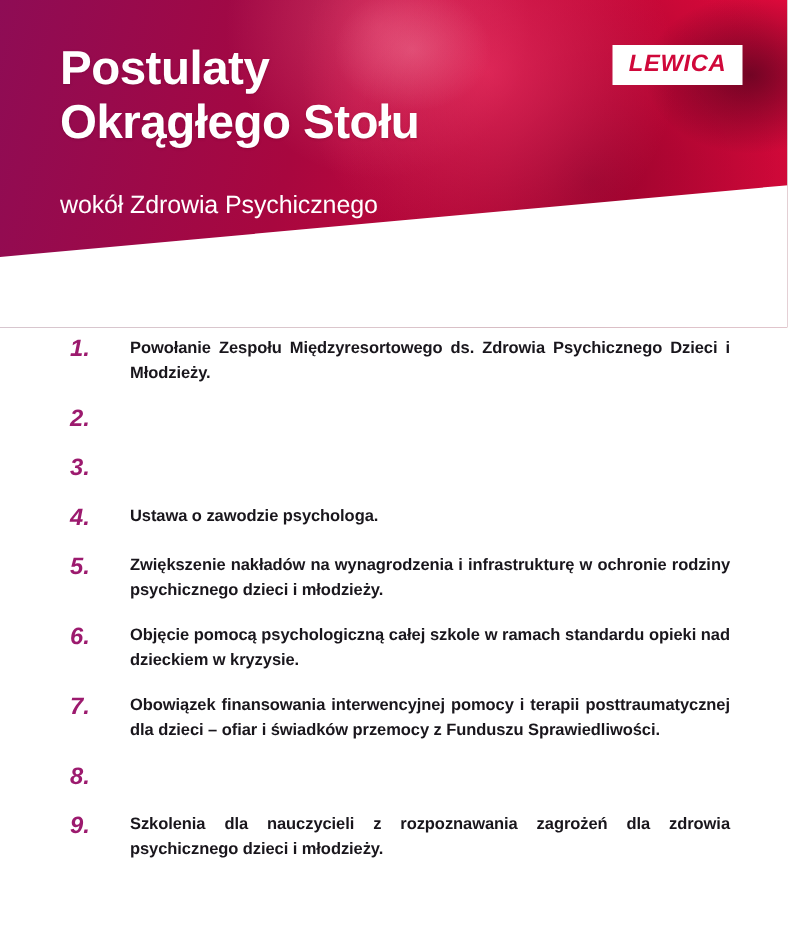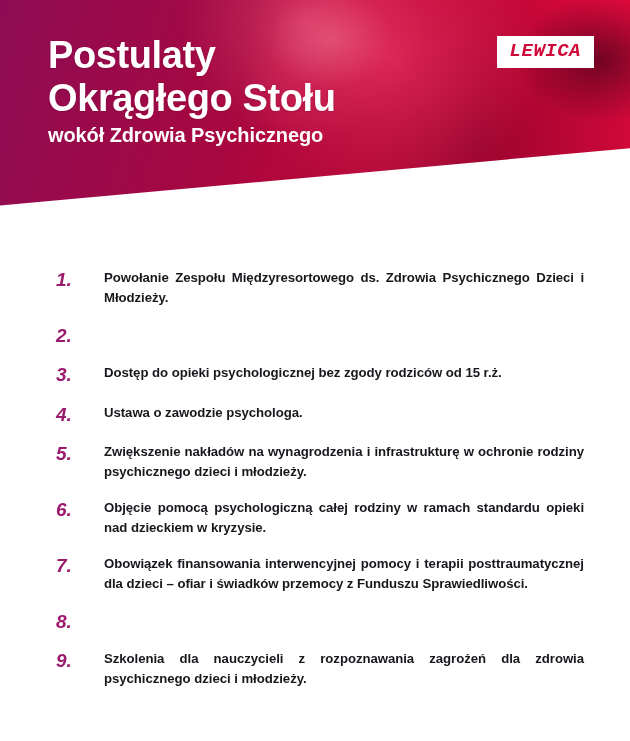--- a/index.html
+++ b/index.html
@@ -70,34 +70,33 @@
     font-size: 38px;
     font-weight: bold;
     line-height: 1.12;
     letter-spacing: -0.4px;
     text-shadow: 0 1px 2px rgba(80,0,30,0.25);
     margin: 0;
   }
   .title-sub {
     color: #ffffff;
     font-size: 20px;
-    font-weight: bold;
+    font-weight: normal;
     line-height: 1.3;
-    margin: 3px 0 0 0;
+    margin: 32px 0 0 0;
     letter-spacing: -0.1px;
   }
 
   .logo {
     position: absolute;
     right: 36px;
     top: 36px;
     background: #ffffff;
     padding: 6px 13px 7px 13px;
     z-index: 4;
-    font-family: Liberation Mono, monospace;
   }
   .logo-text {
     color: #d0083a;
     font-size: 19px;
     font-weight: bold;
     letter-spacing: 0.5px;
     line-height: 1;
     font-style: italic;
   }
 
@@ -165,33 +164,32 @@
   <div class="list">
     <div class="item">
       <div class="item-num">1.</div>
       <div class="item-text">Powołanie Zespołu Międzyresortowego ds. Zdrowia Psychicznego Dzieci i Młodzieży.</div>
     </div>
     <div class="item">
       <div class="item-num">2.</div>
     </div>
     <div class="item">
       <div class="item-num">3.</div>
-      <div class="item-text">Dostęp do opieki psychologicznej bez zgody rodziców od 15 r.ż.</div>
     </div>
     <div class="item">
       <div class="item-num">4.</div>
       <div class="item-text">Ustawa o zawodzie psychologa.</div>
     </div>
     <div class="item">
       <div class="item-num">5.</div>
       <div class="item-text">Zwiększenie nakładów na wynagrodzenia i infrastrukturę w ochronie rodziny psychicznego dzieci i młodzieży.</div>
     </div>
     <div class="item">
       <div class="item-num">6.</div>
-      <div class="item-text">Objęcie pomocą psychologiczną całej rodziny w ramach standardu opieki nad dzieckiem w kryzysie.</div>
+      <div class="item-text">Objęcie pomocą psychologiczną całej szkole w ramach standardu opieki nad dzieckiem w kryzysie.</div>
     </div>
     <div class="item">
       <div class="item-num">7.</div>
       <div class="item-text">Obowiązek finansowania interwencyjnej pomocy i terapii posttraumatycznej dla dzieci – ofiar i świadków przemocy z Funduszu Sprawiedliwości.</div>
     </div>
     <div class="item">
       <div class="item-num">8.</div>
     </div>
     <div class="item">
       <div class="item-num">9.</div>

